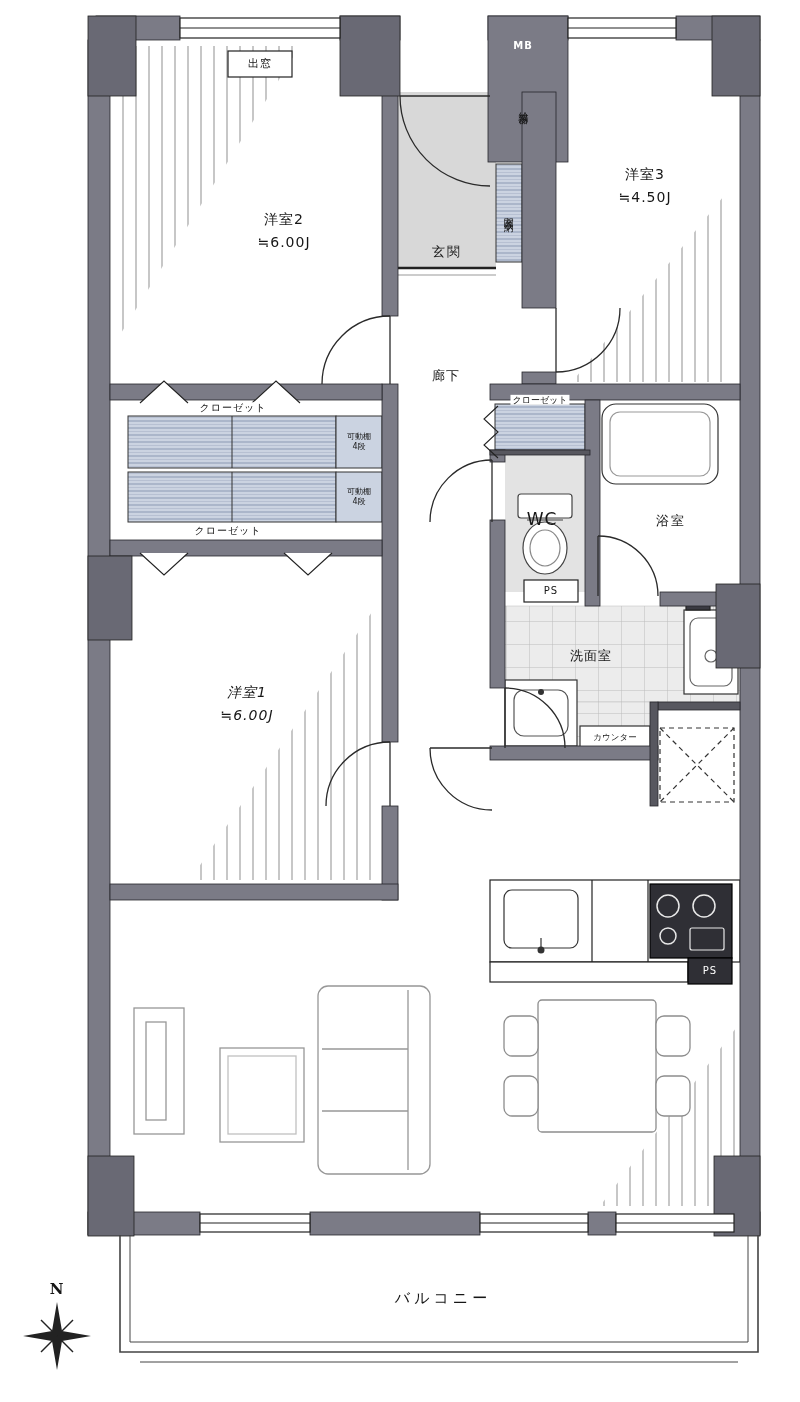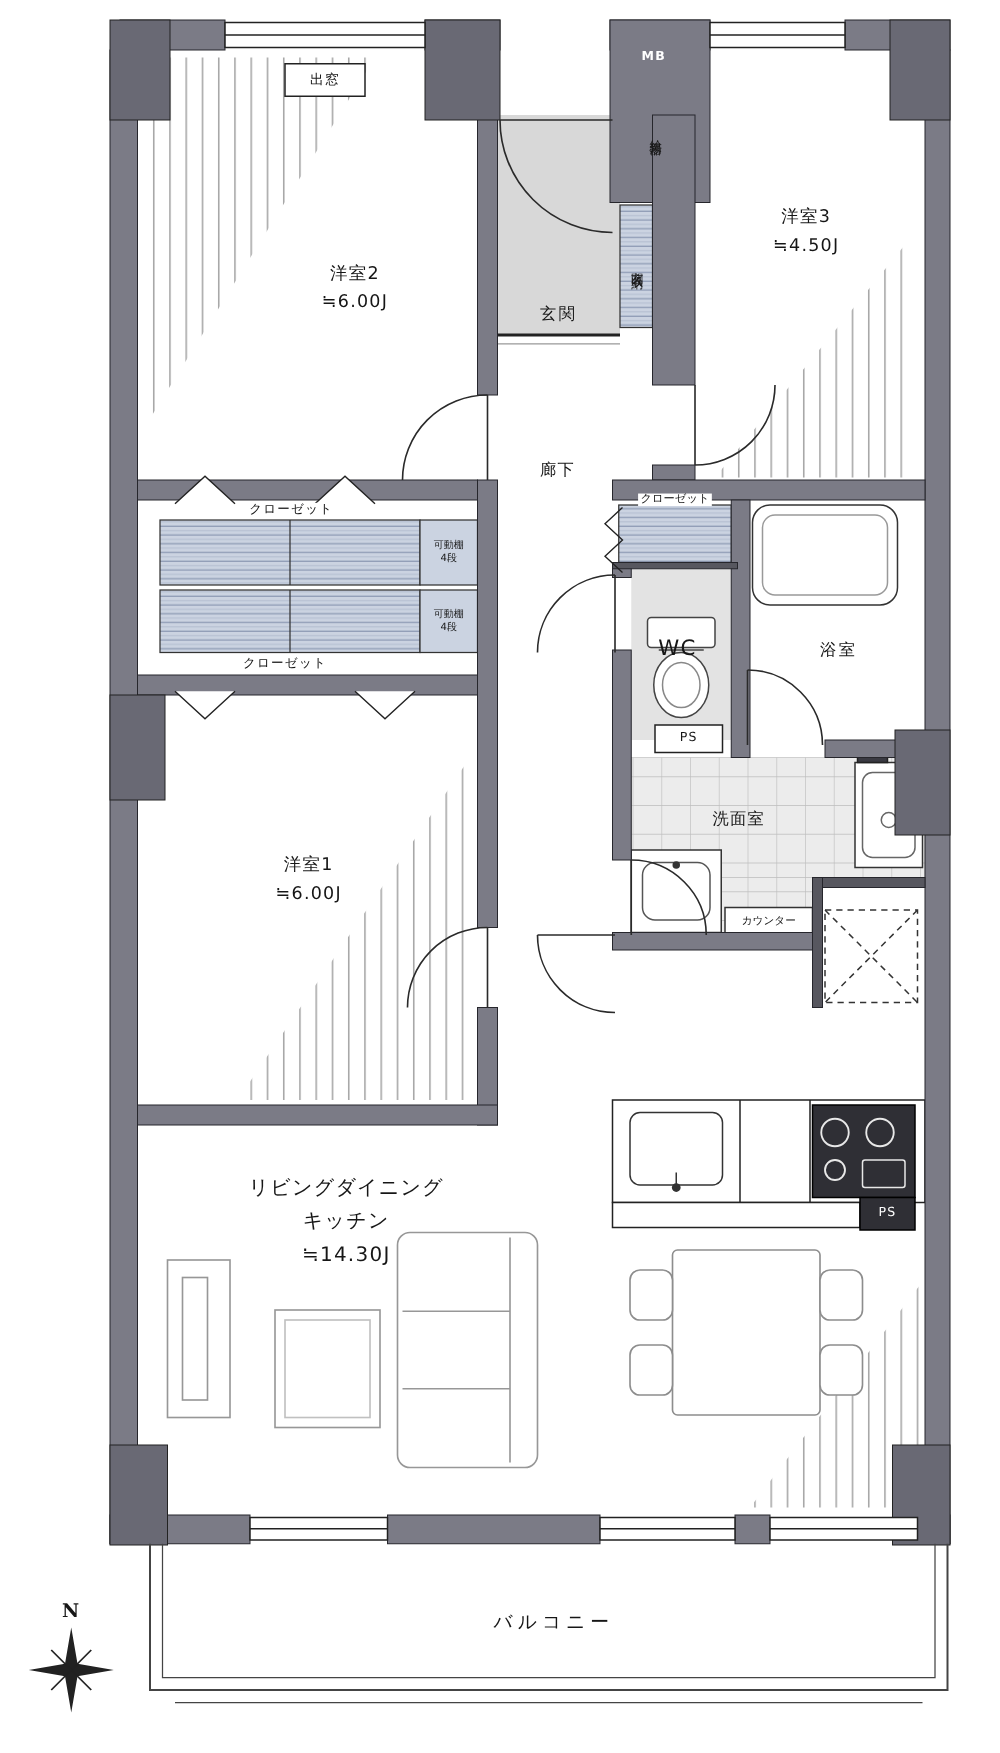--- a/index.html
+++ b/index.html
@@ -282,22 +282,19 @@
 4段</div>
 <div class="lbl onwhite" style="left:540px;top:400px;font-size:9px;letter-spacing:0;">クローゼット</div>
 <div class="lbl" style="left:359px;top:497px;font-size:8px;line-height:1.3;letter-spacing:0;">可動棚
 4段</div>
 <div class="lbl onwhite" style="left:228px;top:531px;font-size:10px;">クローゼット</div>
 <div class="lbl" style="left:542px;top:479px;font-size:17px;margin-top:40px;">WC</div>
 <div class="lbl" style="left:551px;top:591px;font-size:10px;">PS</div>
 <div class="lbl" style="left:671px;top:521px;font-size:13px;letter-spacing:2px;">浴室</div>
 <div class="lbl" style="left:591px;top:656px;font-size:13px;">洗面室</div>
 <div class="lbl" style="left:615px;top:737px;font-size:8.5px;letter-spacing:0;">カウンター</div>
-<div class="lbl" style="left:247px;top:704px;font-size:14px;">洋室1
+<div class="lbl" style="left:247px;top:704px;font-size:14px;font-style:italic;">洋室1
 ≒6.00J</div>
-<div class="lbl" style="left:277px;top:977px;font-size:16px;">リビングダイニング
-キッチン
-≒14.30J</div>
 <div class="lbl white" style="left:710px;top:971px;font-size:10px;">PS</div>
 <div class="lbl" style="left:443px;top:1298px;font-size:15px;letter-spacing:4px;">バルコニー</div>
 <div class="lbl serif" style="left:57px;top:1289px;font-size:15px;">N</div>
 
 </div>
 
 </body></html>

